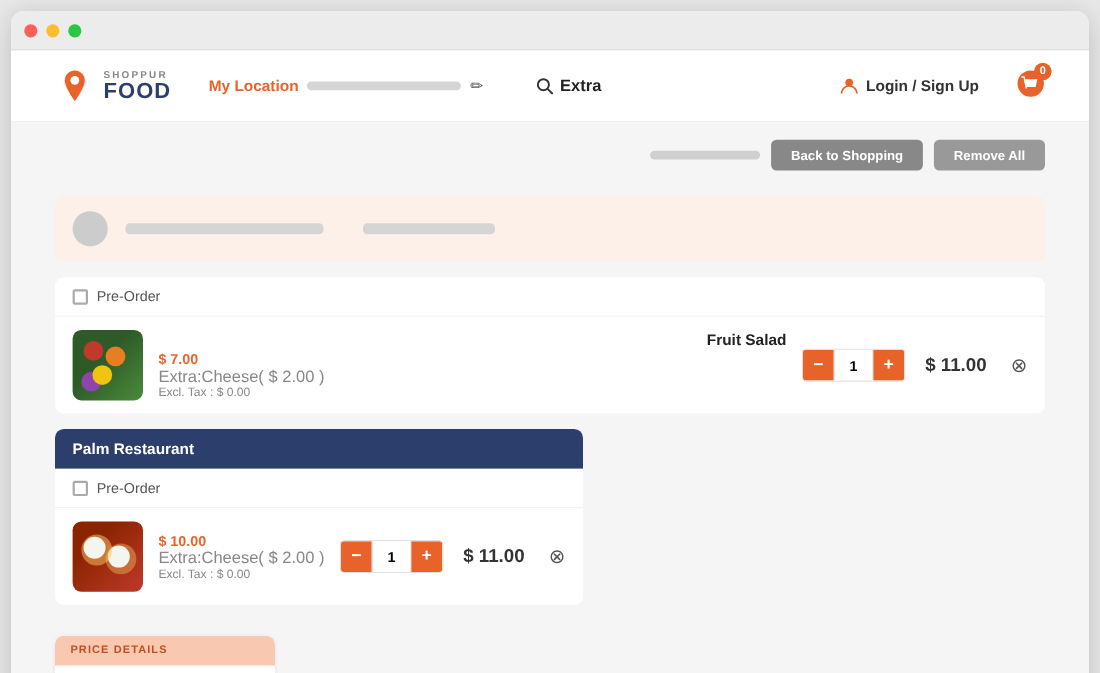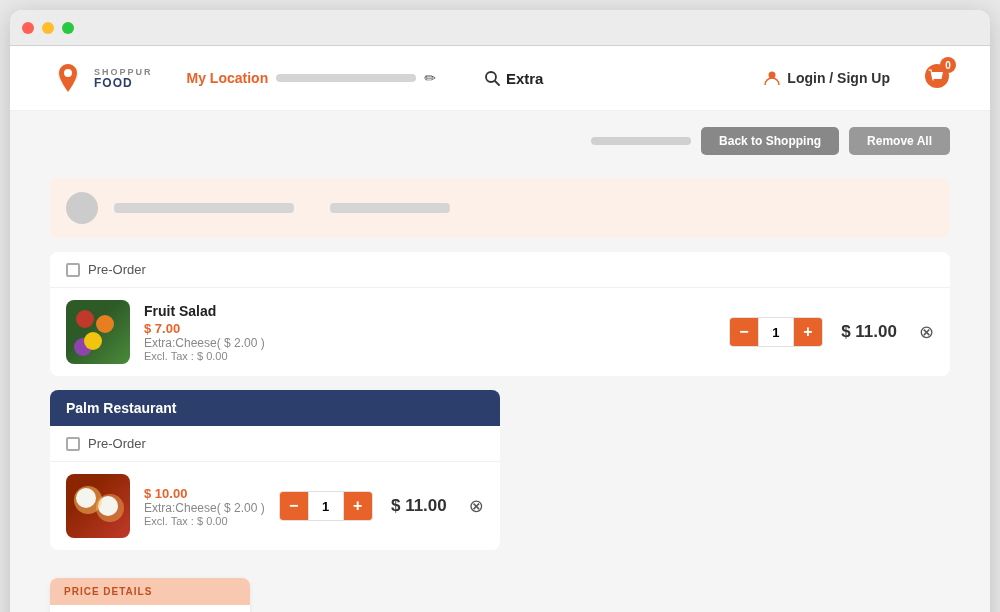--- a/index.html
+++ b/index.html
@@ -64,21 +64,21 @@
       flex-direction: column;
       line-height: 1;
     }
     .logo-shoppur {
       font-size: 9px;
       color: #888;
       letter-spacing: 2px;
       font-weight: 600;
     }
     .logo-food {
-      font-size: 12px;
+      font-size: 20px;
       font-weight: 800;
       color: #2c3e6b;
       letter-spacing: 1px;
     }
     .location-area {
       display: flex;
       align-items: center;
       gap: 8px;
       margin-right: 8px;
     }
@@ -252,28 +252,29 @@
       overflow: hidden;
     }
     .item-details {
       flex: 1;
     }
     .item-name {
       font-size: 14px;
       font-weight: 700;
       color: #222;
       margin-bottom: 2px;
+      text-align: right;
     }
     .item-price-orange {
       color: #e8632a;
       font-weight: 700;
       font-size: 13px;
     }
     .item-extra {
-      font-size: 12px;
+      font-size: 15px;
       color: #888;
     }
     .item-tax {
       font-size: 11px;
       color: #888;
     }
     .qty-control {
       display: flex;
       align-items: center;
       gap: 0;

